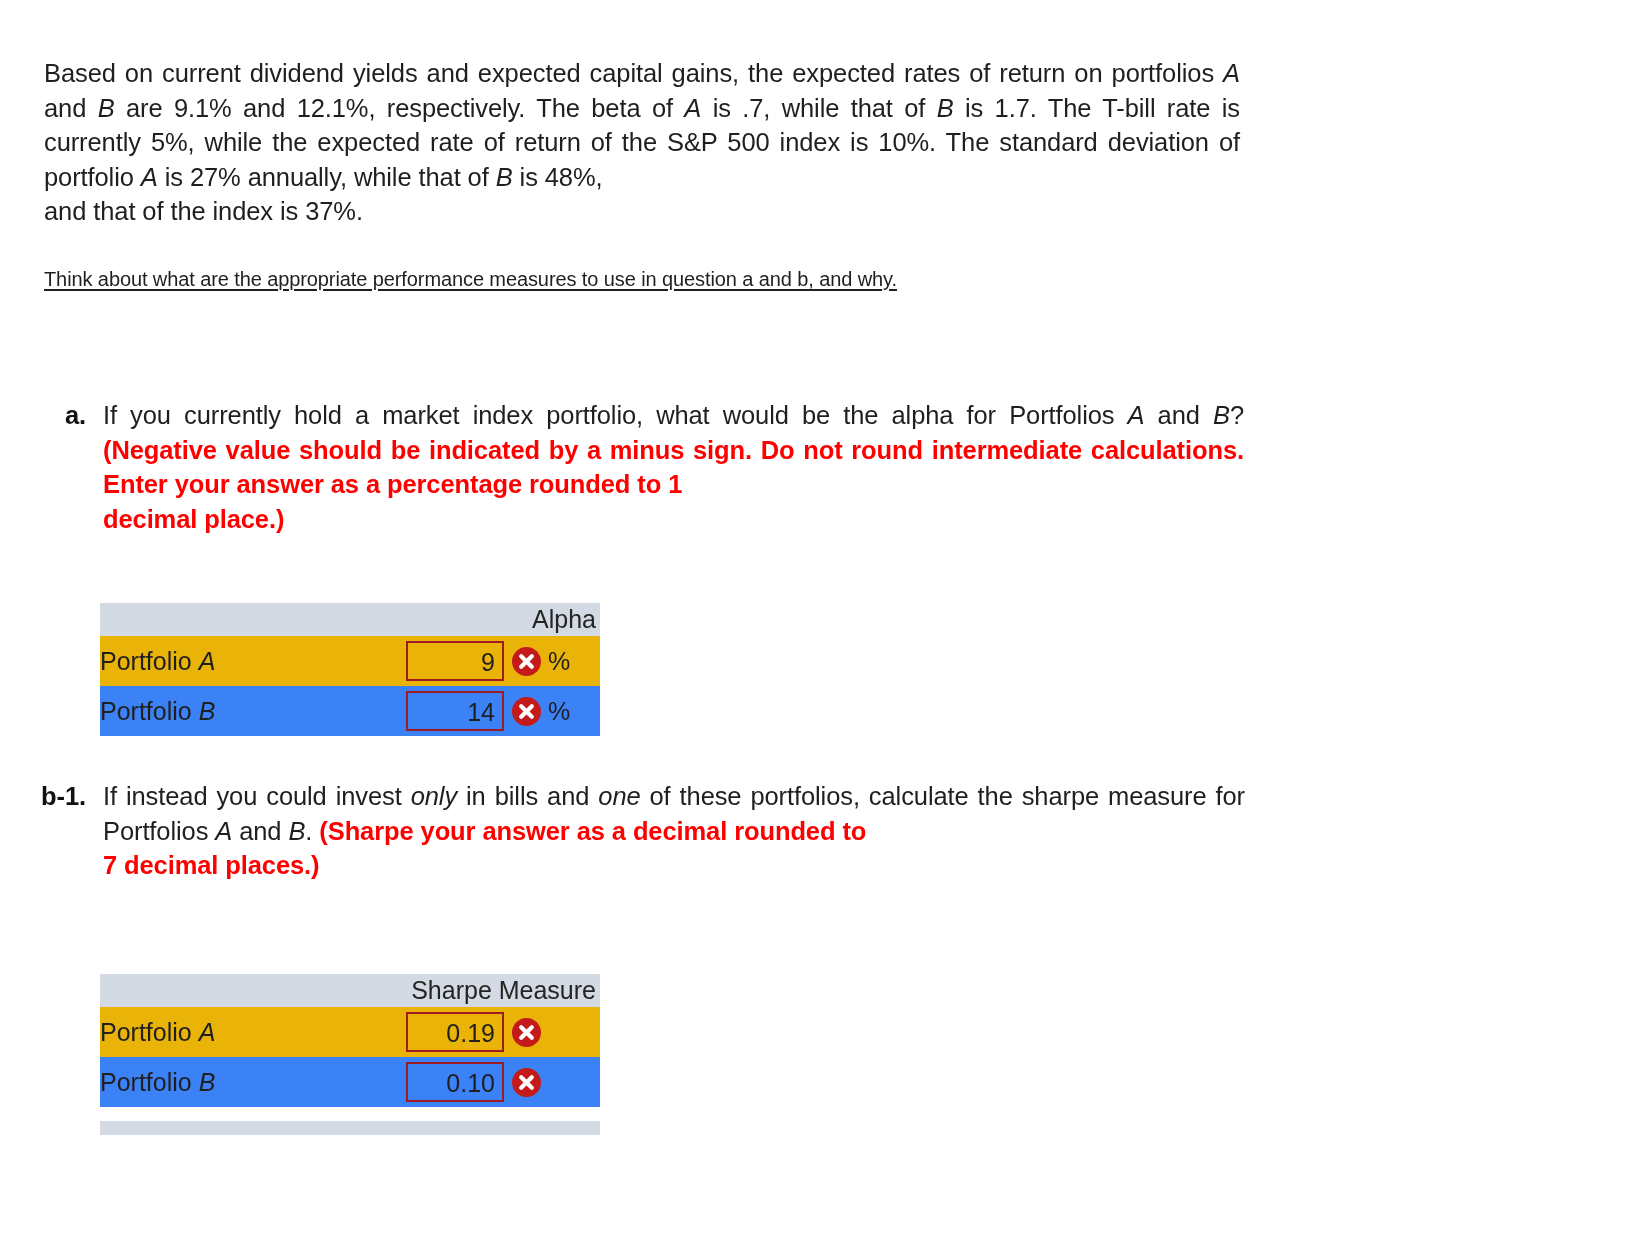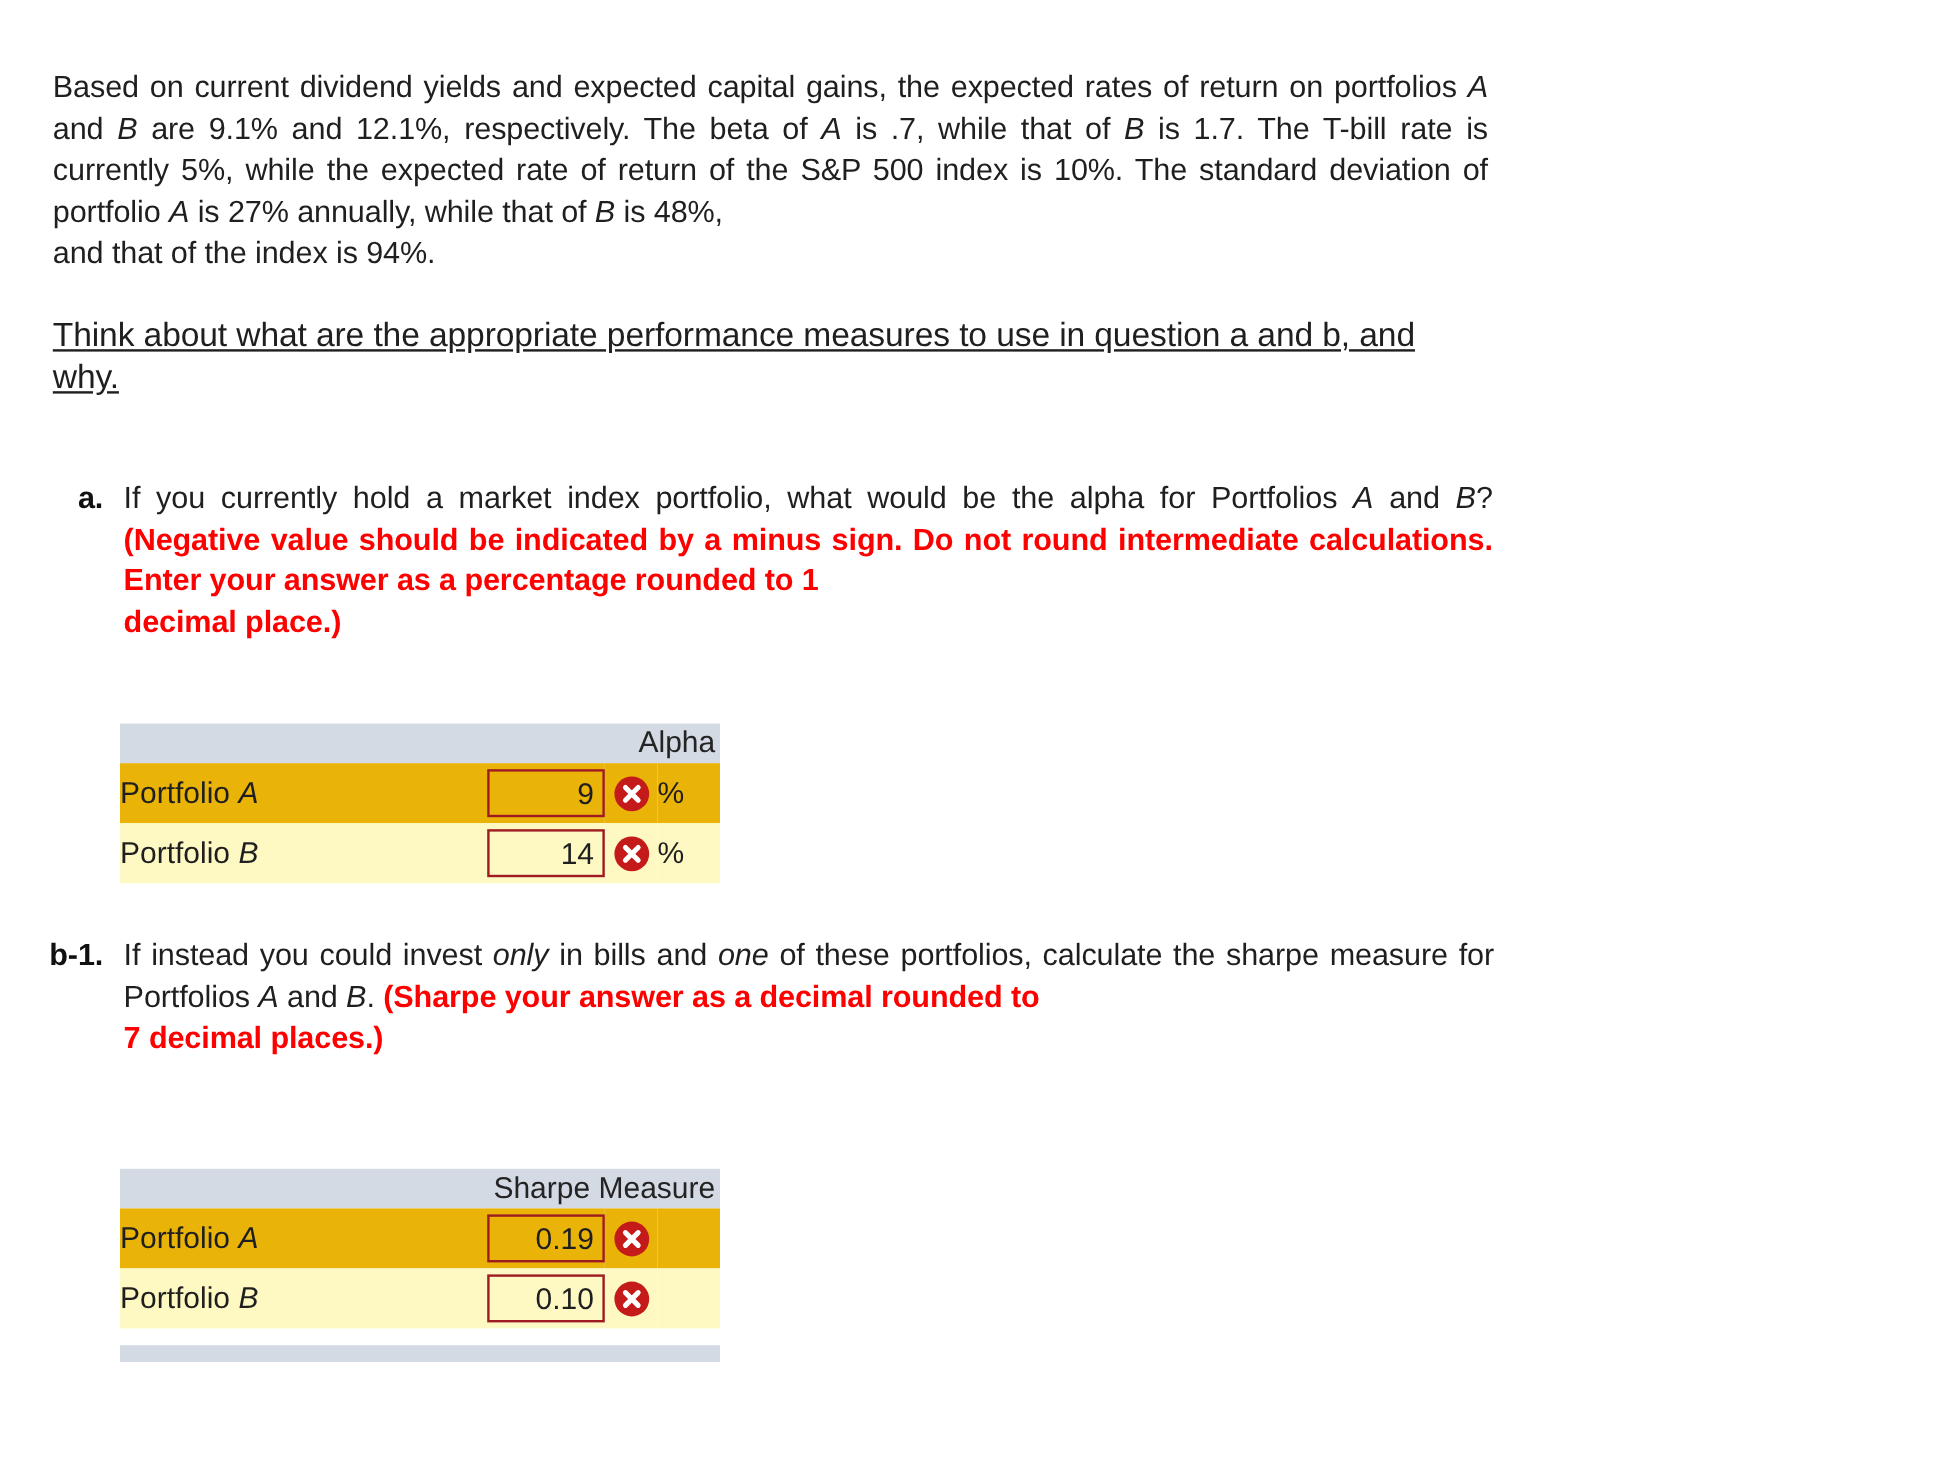--- a/index.html
+++ b/index.html
@@ -38,21 +38,21 @@
   .intro .lastline { text-align: left; }
 
   .ital { font-style: italic; }
 
   
   .note {
     position: absolute;
     left: 44px;
     top: 262px;
     width: 1196px;
-    font-size: 28px;
+    font-size: 20px;
     line-height: 34.5px;
     color: #1f1f1f;
     text-decoration: underline;
     text-underline-offset: 3px;
     letter-spacing: -0.1px;
   }
 
   
   .qblock {
     position: absolute;
@@ -113,21 +113,21 @@
     color: #242424;
     vertical-align: middle;
   }
   .hdr-row .hdr-blank { width: 205px; }
   .hdr-row .hdr-label {
     text-align: right;
     padding-right: 4px;
   }
 
   .data-row { height: 50px; }
-  .data-row.alt td { background: #fef9c3; }
+  .data-row.alt td { background: #3b82f6; }
   .data-row.plain td { background: #eab308; }
 
   .cell-label {
     padding-left: 22px;
     font-size: 25px;
     white-space: nowrap;
     vertical-align: middle;
   }
   .cell-input {
     vertical-align: middle;
@@ -187,21 +187,21 @@
 </head>
 <body>
 
 <div class="page">
 
   <div class="intro">
     <span>Based on current dividend yields and expected capital gains, the expected rates of
     return on portfolios <span class="ital">A</span> and <span class="ital">B</span> are 9.1% and 12.1%, respectively. The beta of <span class="ital">A</span> is .7, while that
     of <span class="ital">B</span> is 1.7. The T-bill rate is currently 5%, while the expected rate of return of the S&amp;P 500
     index is 10%. The standard deviation of portfolio <span class="ital">A</span> is 27% annually, while that of <span class="ital">B</span> is 48%,</span>
-    <div class="lastline">and that of the index is 94%.</div>
+    <div class="lastline">and that of the index is 37%.</div>
   </div>
 
   <div class="note">Think about what are the appropriate performance measures to use in question a and b, and why.</div>
 
   <div class="qblock q-a">
     <div class="qmark">a.</div>
     <div class="qbody">
       <span>If you currently hold a market index portfolio, what would be the alpha for Portfolios
       <span class="ital">A</span> and <span class="ital">B</span>? </span><span class="red">(Negative value should be indicated by a minus sign. Do not round intermediate calculations. Enter your answer as a percentage rounded to 1</span>
       <div class="lastline red">decimal place.)</div>

